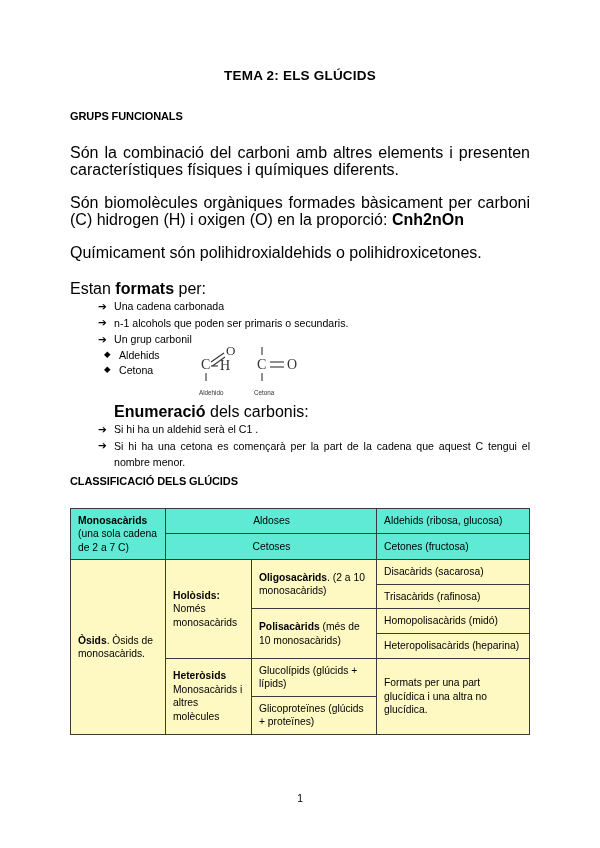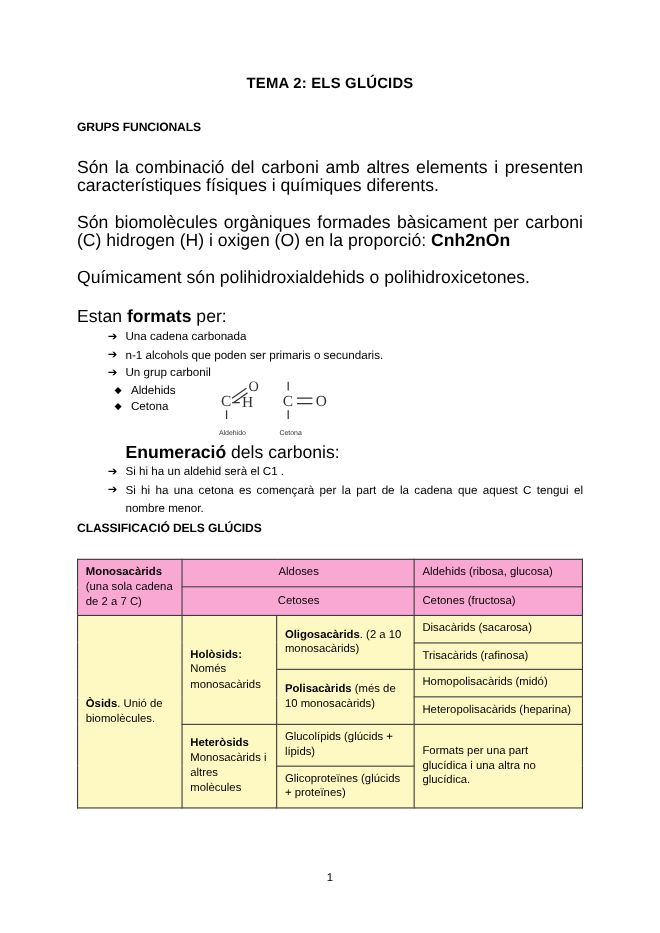--- a/index.html
+++ b/index.html
@@ -123,21 +123,21 @@
   }
   .class-table td {
     border: 1px solid #3a3a3a;
     font-size: 10.3px;
     line-height: 13.6px;
     padding: 5px 6px 5px 7px;
     vertical-align: top;
   }
   .class-table td.mid { vertical-align: middle; }
   .class-table td b { font-weight: bold; }
-  .purple { background: #f9a8d4; }
+  .purple { background: #5eead4; }
   .blue   { background: #fef9c3; }
   .ctr { text-align: center; font-weight: normal; }
 
   .page-number {
     position: absolute;
     left: 0;
     top: 793px;
     width: 600px;
     text-align: center;
     font-size: 10.3px;
@@ -250,21 +250,21 @@
           <td class="purple" rowspan="2"><b>Monosacàrids</b><br><span>(una sola cadena de 2 a 7 C)</span></td>
           <td class="purple ctr mid" colspan="2">Aldoses</td>
           <td class="purple mid">Aldehids (ribosa, glucosa)</td>
         </tr>
         <tr>
           <td class="purple ctr mid" colspan="2">Cetoses</td>
           <td class="purple mid">Cetones (fructosa)</td>
         </tr>
 
         <tr>
-          <td class="blue mid" rowspan="6"><b>Òsids</b><span>. Unió de biomolècules.</span></td>
+          <td class="blue mid" rowspan="6"><b>Òsids</b><span>. Òsids de monosacàrids.</span></td>
           <td class="blue mid" rowspan="4"><b>Holòsids:</b><br><span>Només monosacàrids</span></td>
           <td class="blue mid" rowspan="2"><b>Oligosacàrids</b><span>. (2 a 10 monosacàrids)</span></td>
           <td class="blue mid">Disacàrids (sacarosa)</td>
         </tr>
         <tr>
           <td class="blue mid">Trisacàrids (rafinosa)</td>
         </tr>
 
         <tr>
           <td class="blue mid" rowspan="2"><b>Polisacàrids</b><span> (més de 10 monosacàrids)</span></td>

